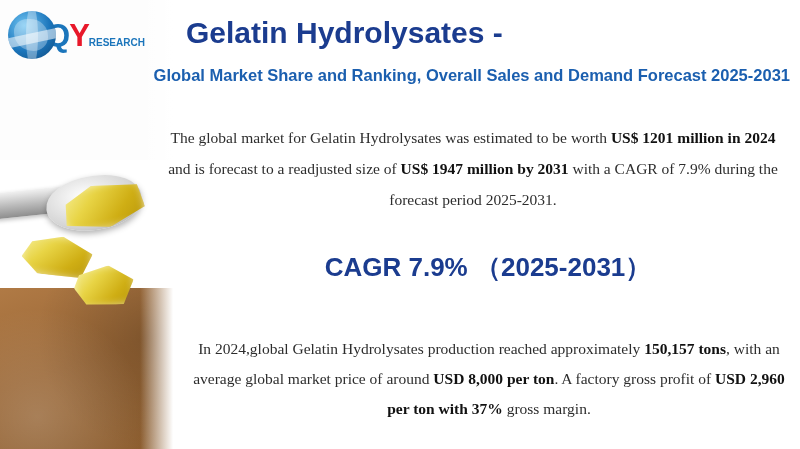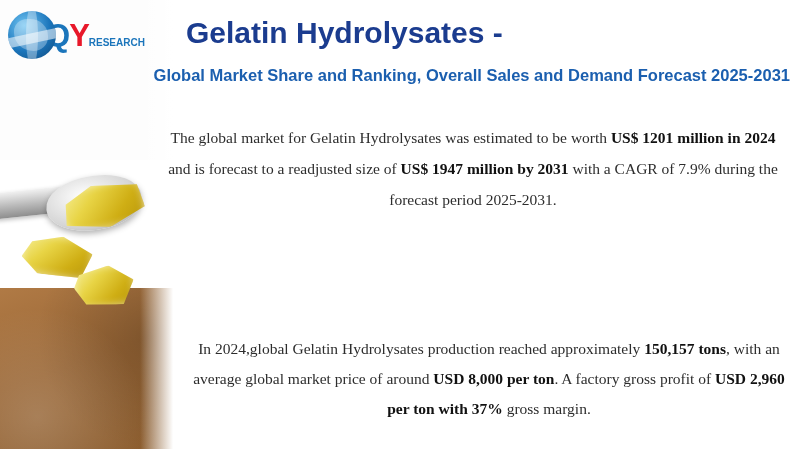--- a/index.html
+++ b/index.html
@@ -211,19 +211,23 @@
     </div>
   </div>
 
   <div class="title">Gelatin Hydrolysates -</div>
   <div class="subtitle">Global Market Share and Ranking, Overall Sales and Demand Forecast 2025-2031</div>
 
   <div class="para para-1">
     <span>The global market for Gelatin Hydrolysates was estimated to be worth </span><b>US$ 1201 million in 2024</b><span> and is forecast to a readjusted size of </span><b>US$ 1947 million by 2031</b><span> with a CAGR of 7.9% during the forecast period 2025-2031.</span>
   </div>
 
+  <div class="cagr">
+    <span>CAGR 7.9%</span>
+    <span class="years">（2025-2031）</span>
+  </div>
 
   <div class="para para-2">
     <span>In 2024,global Gelatin Hydrolysates production reached approximately </span><b>150,157 tons</b><span>, with an average global market price of around </span><b>USD 8,000 per ton</b><span>. A factory gross profit of </span><b>USD 2,960 per ton with 37%</b><span> gross margin.</span>
   </div>
 
 
 </div>
 
 </body></html>

